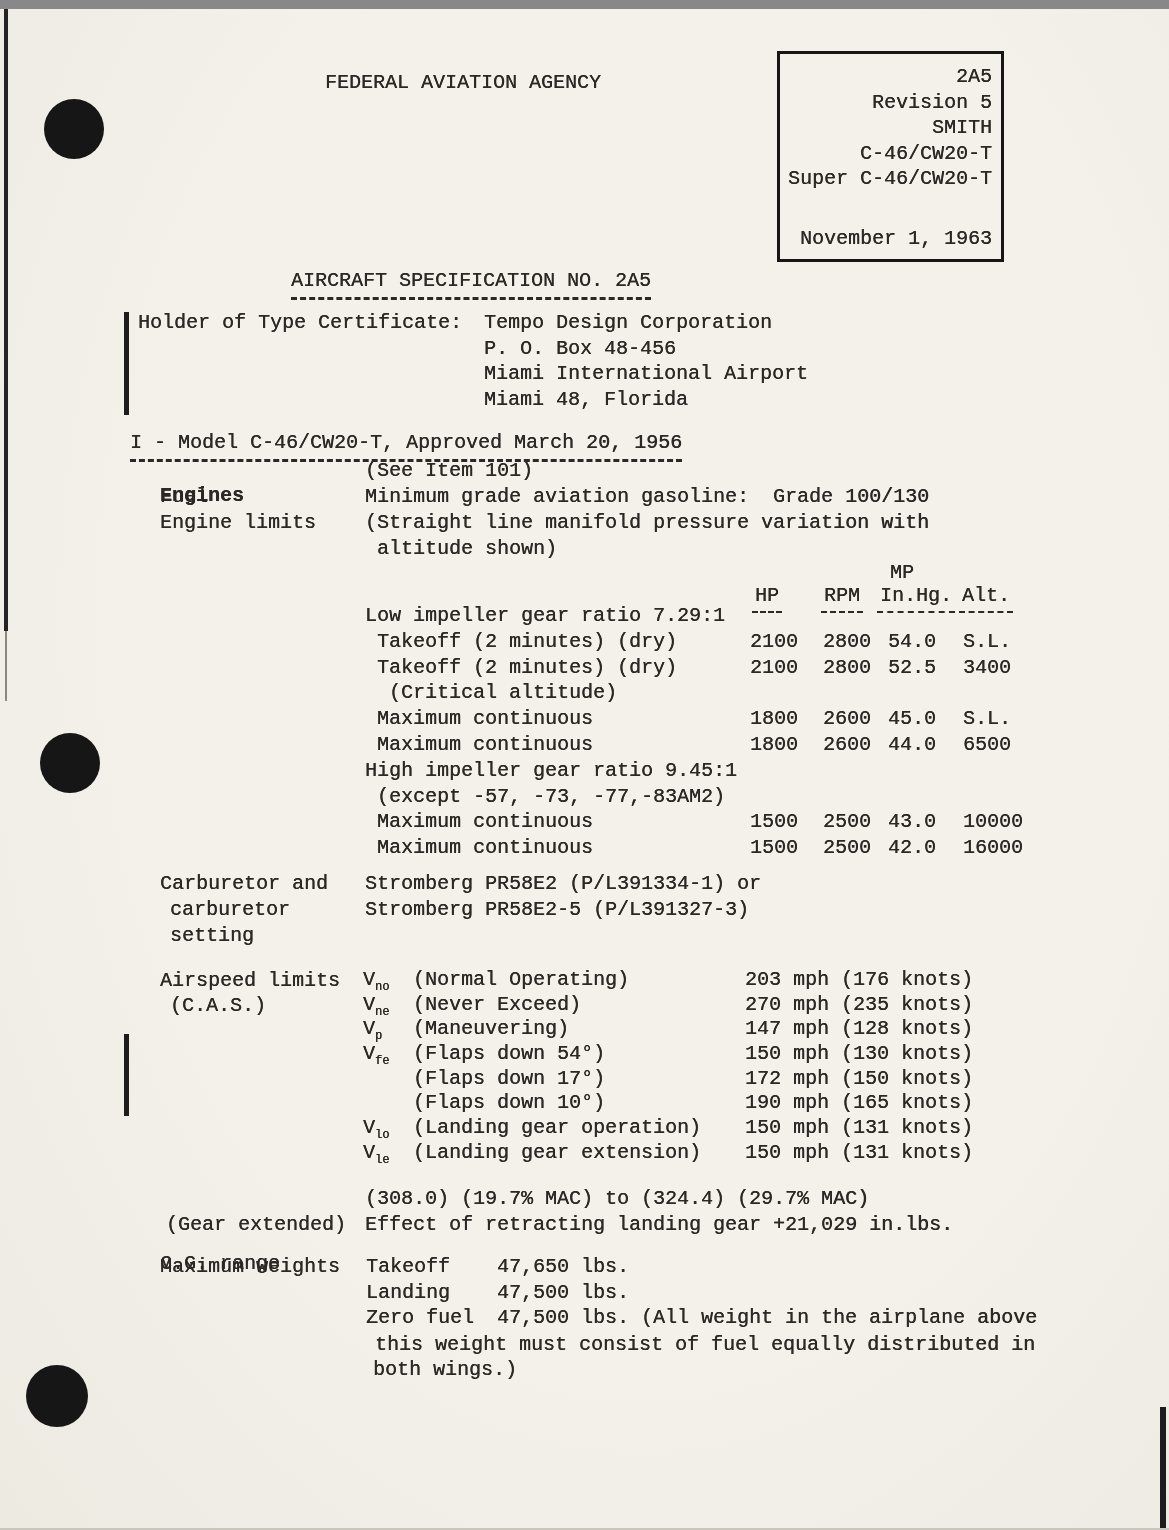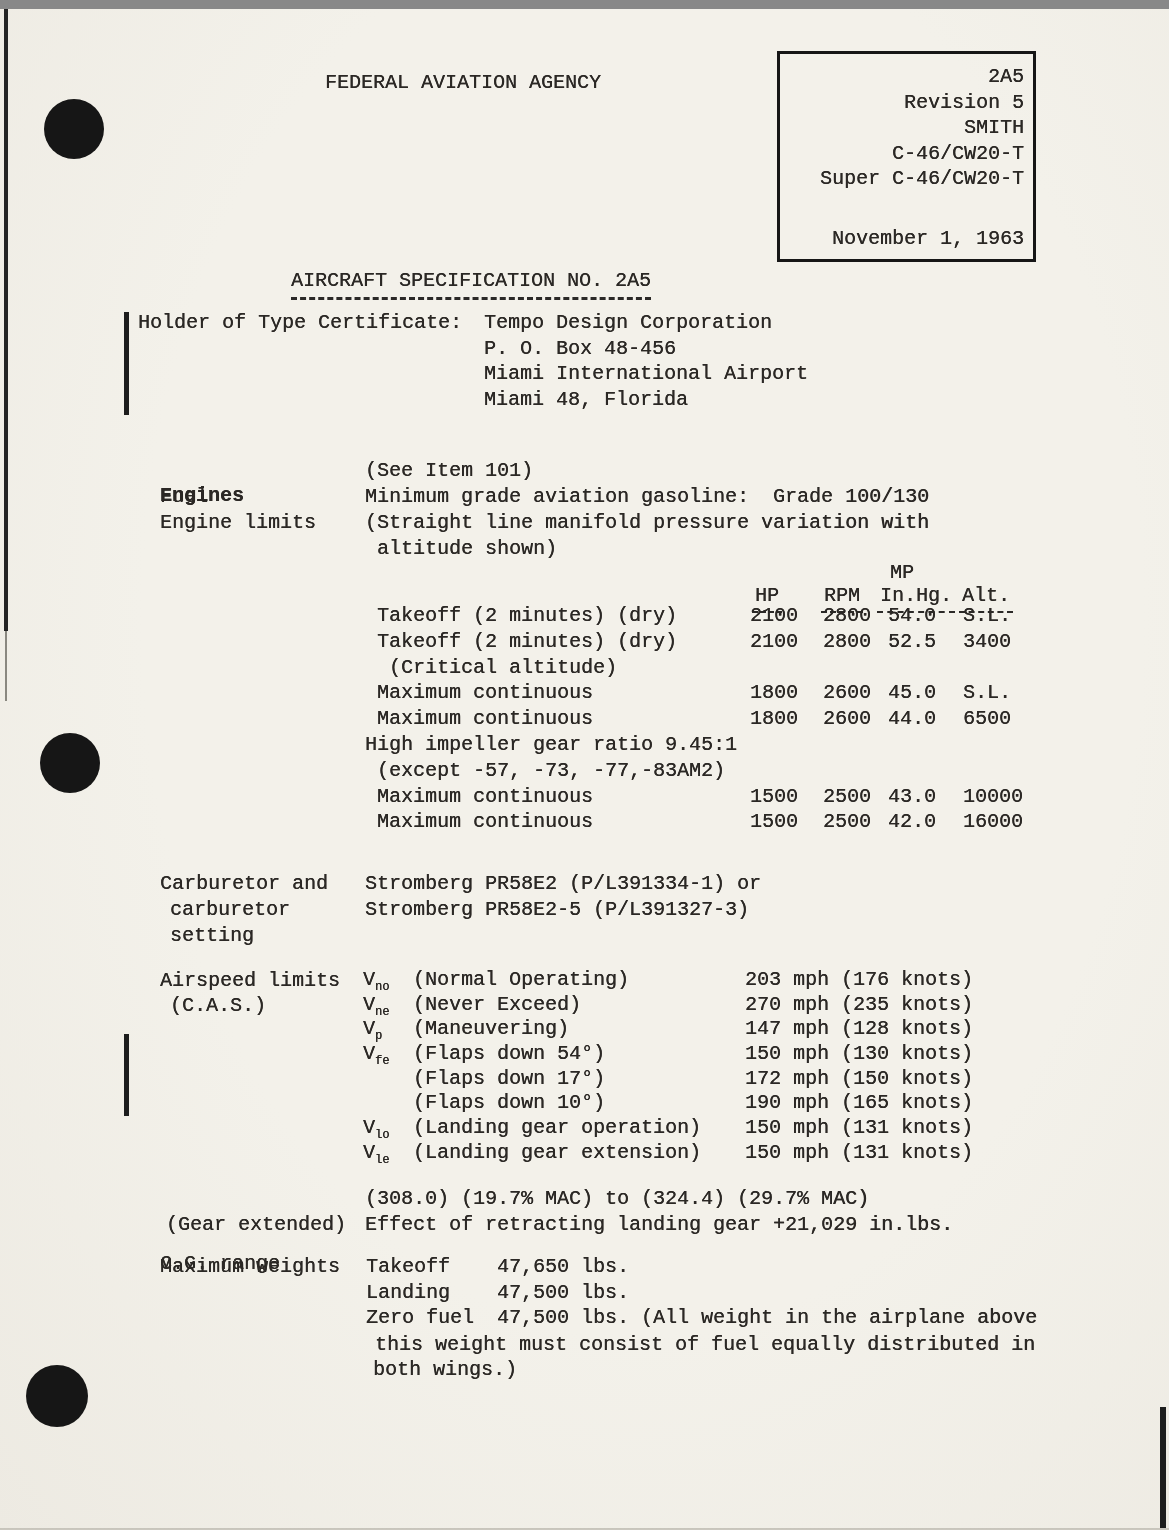--- a/index.html
+++ b/index.html
@@ -22,21 +22,21 @@
   
   .hole { position:absolute; background:#161616; border-radius:50%; }
   .edge-left   { position:absolute; left:4px; top:0; width:4px; height:622px; background:#242424; }
   .edge-left-fade { position:absolute; left:5px; top:622px; width:2px; height:70px; background:#8a8880; }
   .edge-right  { position:absolute; right:3px; top:1398px; width:6px; height:132px; background:#1d1d1d; }
   .edge-bottom { position:absolute; left:0; bottom:0; width:100%; height:11px;
                  background:linear-gradient(#c7c4bb, #dcd9d0); }
 
   
   .stamp {
-    position:absolute; left:777px; top:42px; width:259px; height:211px;
+    position:absolute; left:777px; top:42px; width:227px; height:211px;
     border:3px solid #161616; box-sizing:border-box;
     text-align:right; padding:10px 9px 0 0; line-height:25.5px;
   }
   .stamp .date { display:block; margin-top:34px; }
   .stamp span { display:block; white-space:pre; }
 
   
   .eng-rows { position:absolute; left:0; top:594px; width:1169px; }
   .eng-row { position:relative; height:25.8px; }
   .eng-row .lbl { position:absolute; left:365px; white-space:pre; }
@@ -81,36 +81,40 @@
 
   <div class="abs u-dash" style="left:291px; top:259px;">AIRCRAFT SPECIFICATION NO. 2A5</div>
 
   <div class="rev-bar" style="left:124px; top:303px; height:103px;"></div>
   <div class="abs" style="left:138px; top:301px;">Holder of Type Certificate:</div>
   <div class="abs" style="left:484px; top:301px;">Tempo Design Corporation</div>
   <div class="abs" style="left:484px; top:327px;">P. O. Box 48-456</div>
   <div class="abs" style="left:484px; top:352px;">Miami International Airport</div>
   <div class="abs" style="left:484px; top:378px;">Miami 48, Florida</div>
 
+  <div class="abs u-dash" style="left:130px; top:421px;">I - Model C-46/CW20-T, Approved March 20, 1956</div>
 
   <div class="abs" style="left:160px; top:474px;font-weight:bold;">Engines</div>
   <div class="abs" style="left:365px; top:449px;">(See Item 101)</div>
   <div class="abs" style="left:160px; top:475px;">Fuel</div>
   <div class="abs" style="left:365px; top:475px;">Minimum grade aviation gasoline:  Grade 100/130</div>
   <div class="abs" style="left:160px; top:501px;">Engine limits</div>
   <div class="abs" style="left:365px; top:501px;">(Straight line manifold pressure variation with</div>
   <div class="abs" style="left:365px; top:527px;"> altitude shown)</div>
 
   <div class="abs" style="left:890px; top:551px;">MP</div>
   <div class="abs hdr-u" style="left:752px; top:574px;">HP</div>
   <div class="abs hdr-u" style="left:821px; top:574px;">RPM</div>
   <div class="abs hdr-u" style="left:877px; top:574px;">In.Hg.</div>
   <div class="abs hdr-u" style="left:959px; top:574px;">Alt.</div>
 
   <div class="eng-rows">
+    <div class="eng-row">
+      <span class="lbl">Low impeller gear ratio 7.29:1</span>
+    </div>
     <div class="eng-row">
       <span class="lbl"> Takeoff (2 minutes) (dry)</span>
       <span class="hp">2100</span>
       <span class="rpm">2800</span>
       <span class="mp">54.0</span>
       <span class="alt">S.L.</span>
     </div>
     <div class="eng-row">
       <span class="lbl"> Takeoff (2 minutes) (dry)</span>
       <span class="hp">2100</span>

